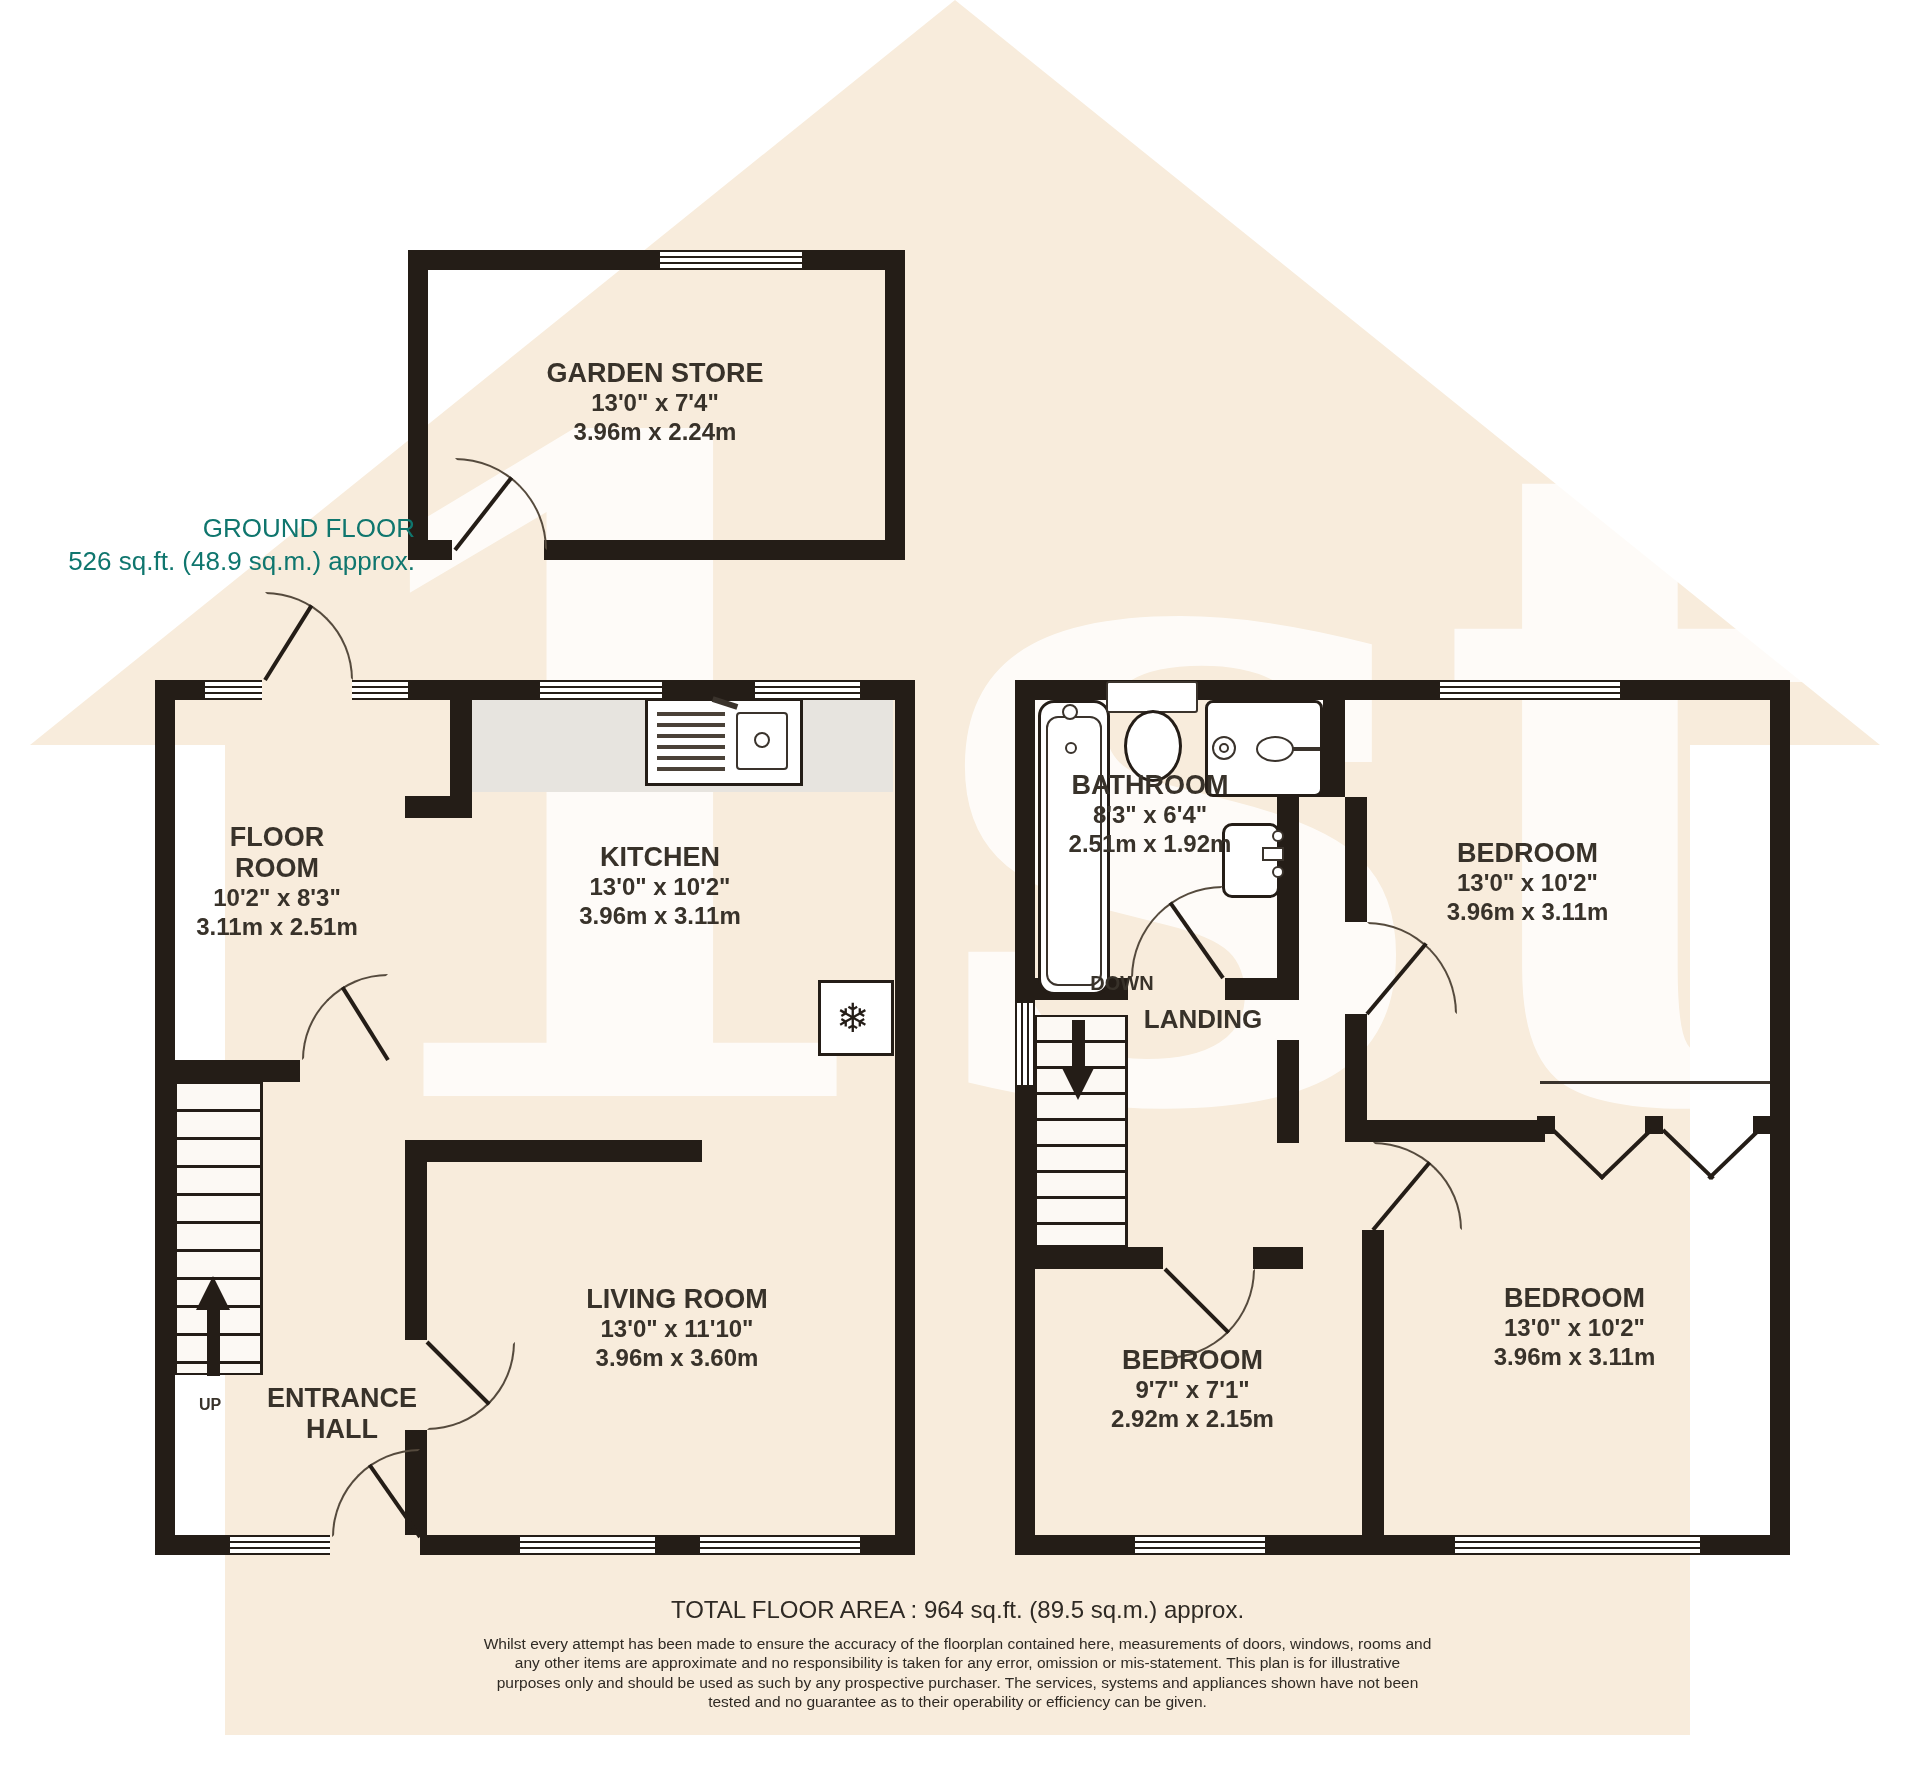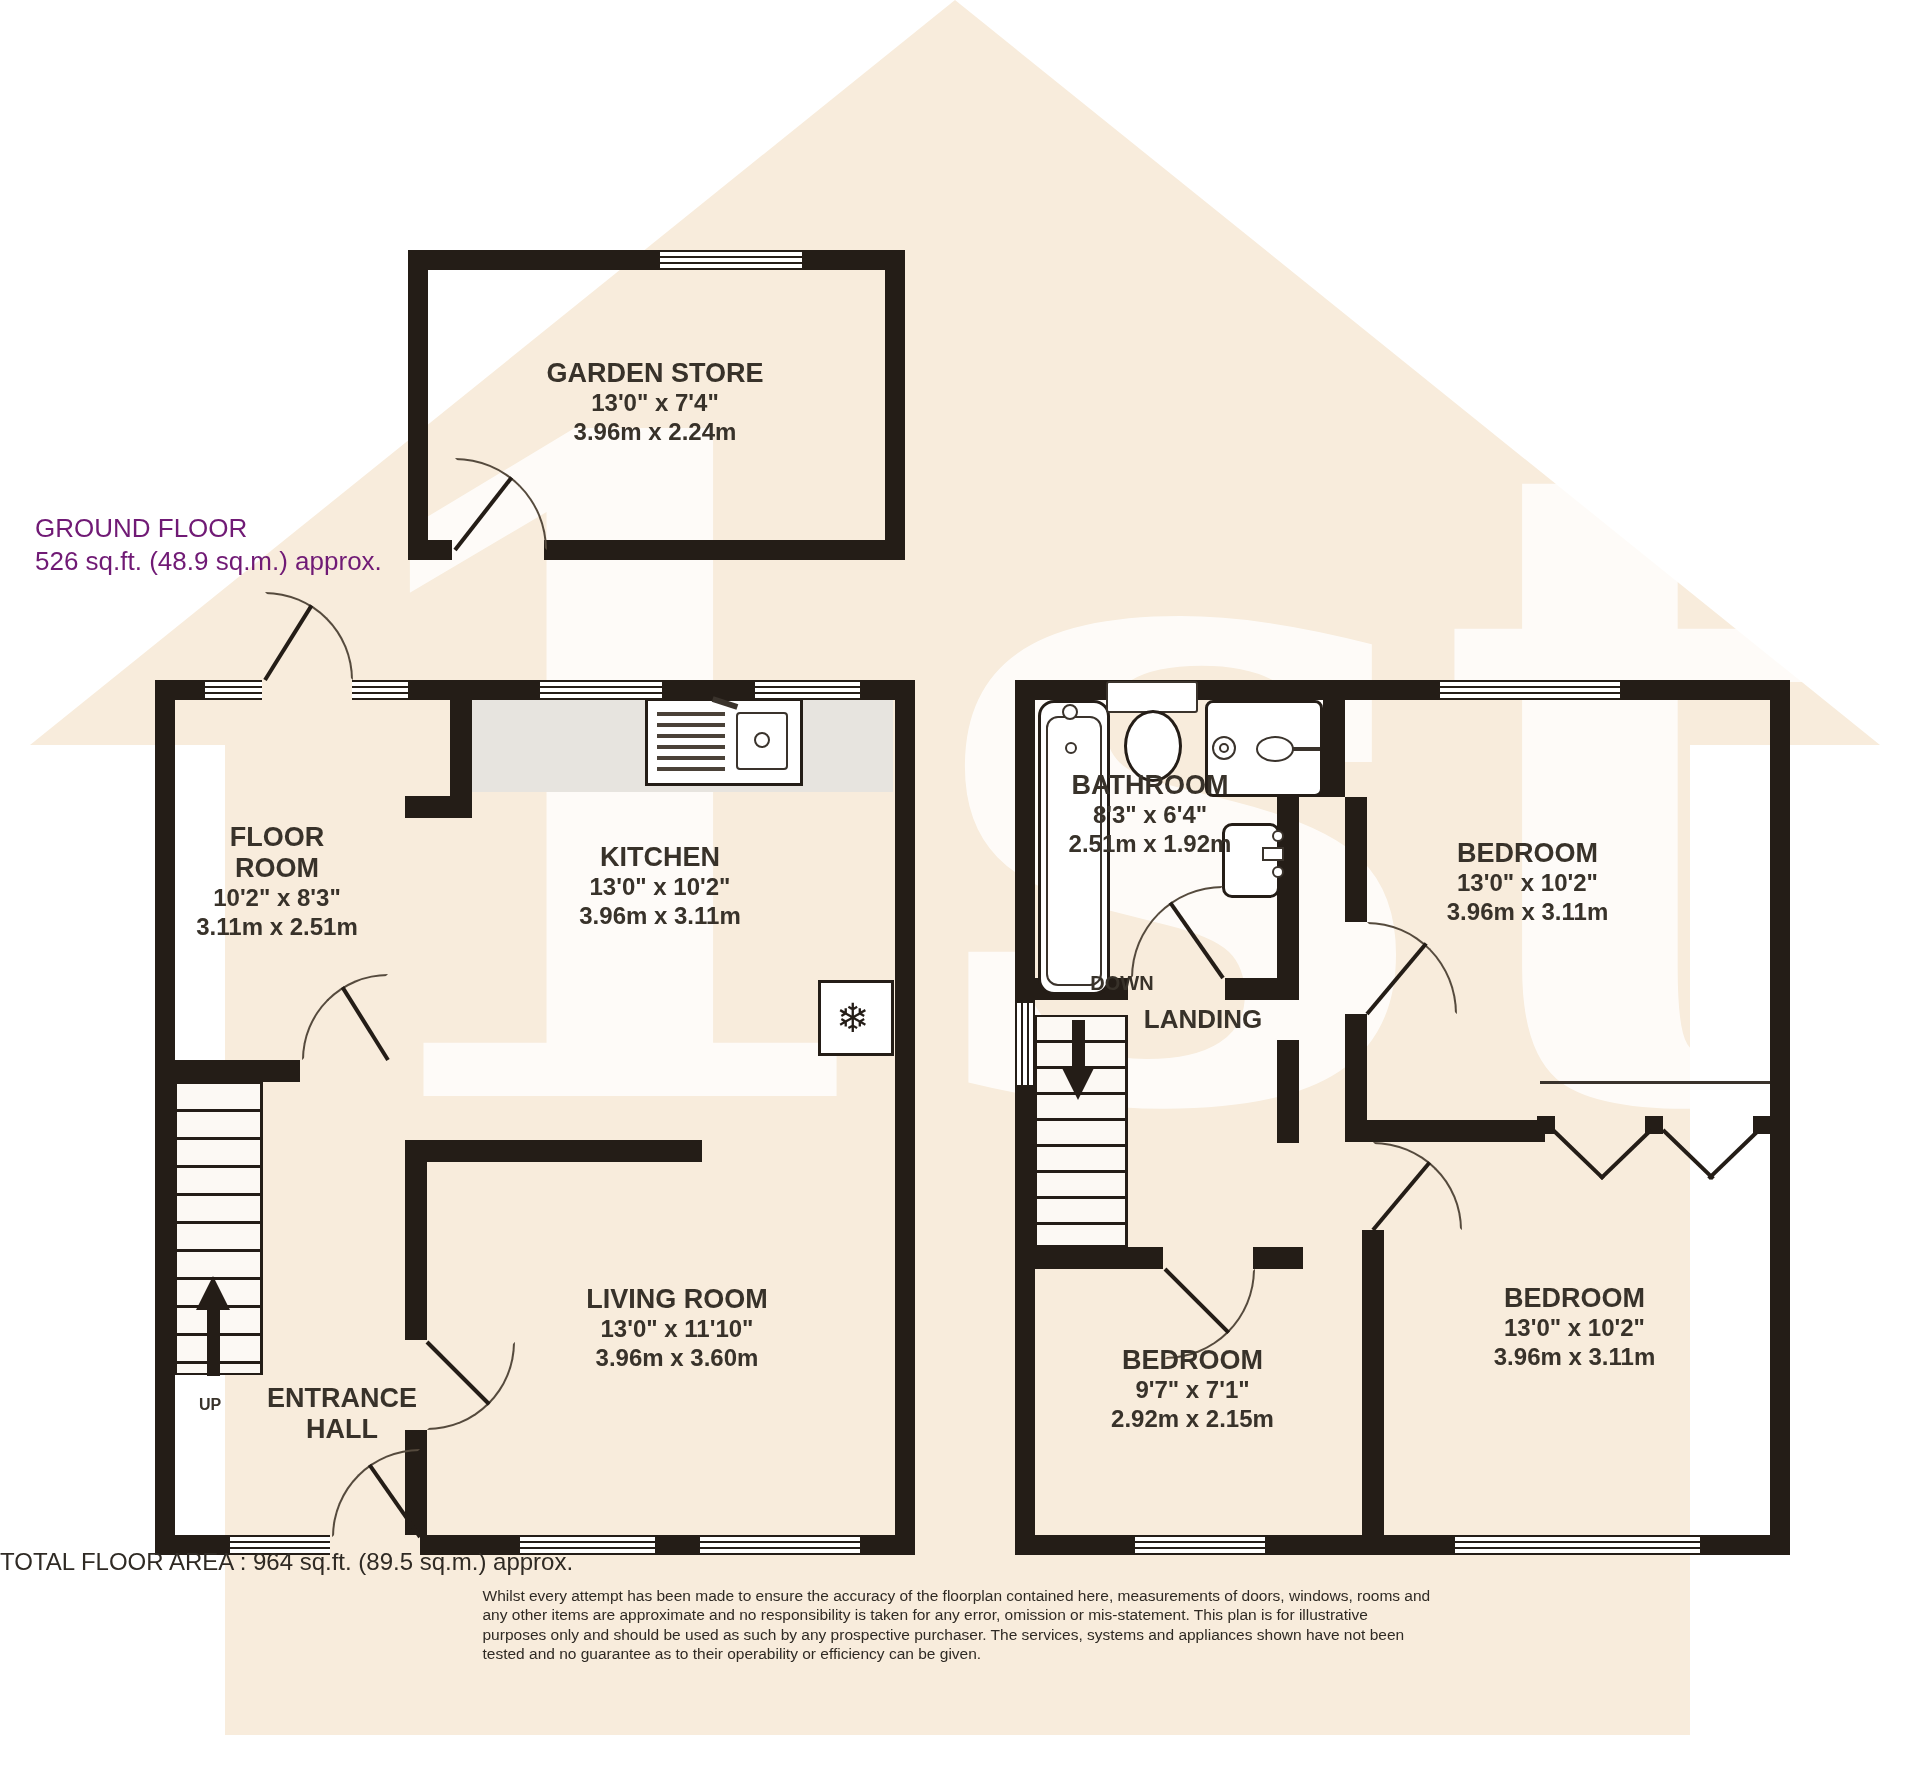--- a/index.html
+++ b/index.html
@@ -34,23 +34,23 @@
   .tri{position:absolute;width:0;height:0;z-index:6;}
   
   .fix{position:absolute;background:#ffffff;border:3px solid #241d17;box-sizing:border-box;z-index:6;}
   .fix2{position:absolute;background:#ffffff;border:2px solid #3a332c;box-sizing:border-box;z-index:6;}
   .counter{position:absolute;background:#e7e4df;z-index:1;}
   
   .room-label{position:absolute;z-index:10;display:flex;flex-direction:column;align-items:center;
               text-align:center;font-weight:bold;color:#38322a;}
   .room-label .nm{font-size:27px;line-height:1.15;}
   .room-label .dim{font-size:24px;line-height:1.2;white-space:nowrap;}
-  .heading{position:absolute;z-index:10;text-align:left;color:#701a75;font-size:26px;line-height:1.25;}
+  .heading{position:absolute;z-index:10;text-align:right;color:#0f766e;font-size:26px;line-height:1.25;}
   .small-label{position:absolute;z-index:10;font-weight:bold;color:#38322a;text-align:center;}
-  #footer{position:absolute;left:0;top:1548px;width:100%;z-index:10;color:#2f2a24;}
+  #footer{position:absolute;left:0;top:1596px;width:100%;text-align:center;z-index:10;color:#2f2a24;}
   #footer .total{font-size:24px;margin-bottom:10px;}
   #footer .disc{font-size:15.5px;line-height:1.25;width:950px;margin:0 auto;}
   #footer .credit{font-size:15.5px;line-height:1.25;}
   .snow{position:absolute;z-index:7;font-size:40px;color:#241d17;line-height:1;}
 </style>
 </head>
 <body>
 
 <div id="stage">
 

